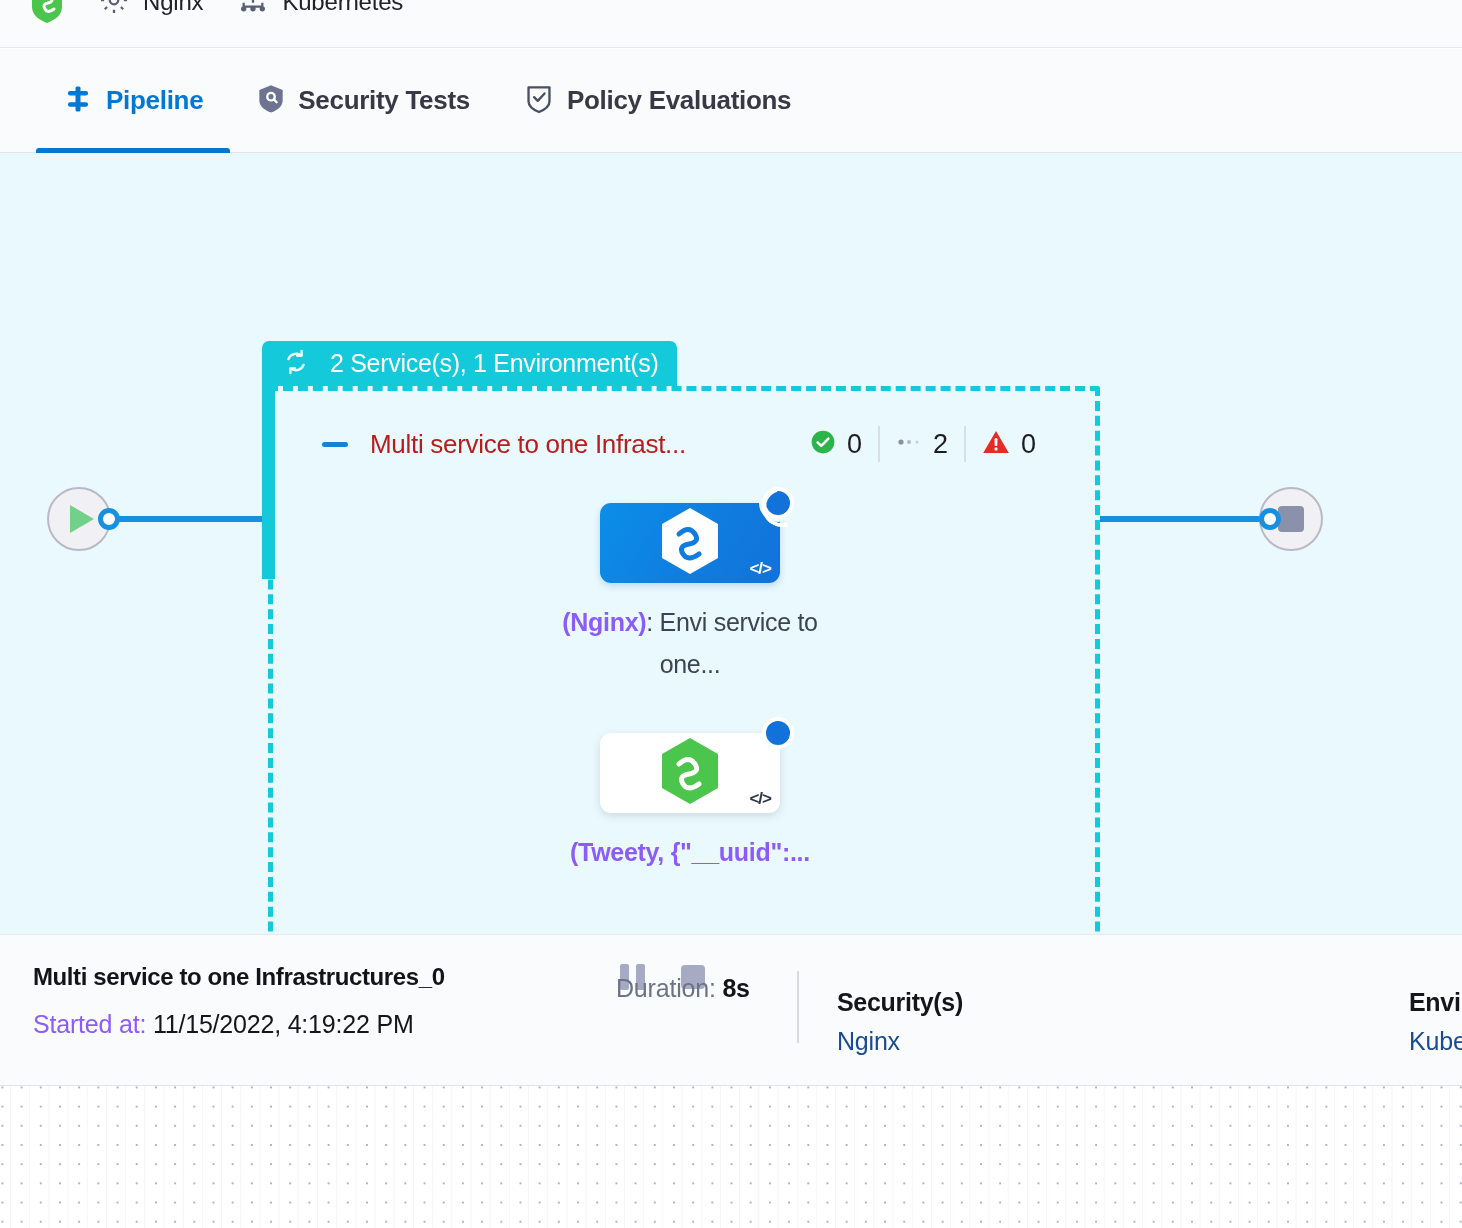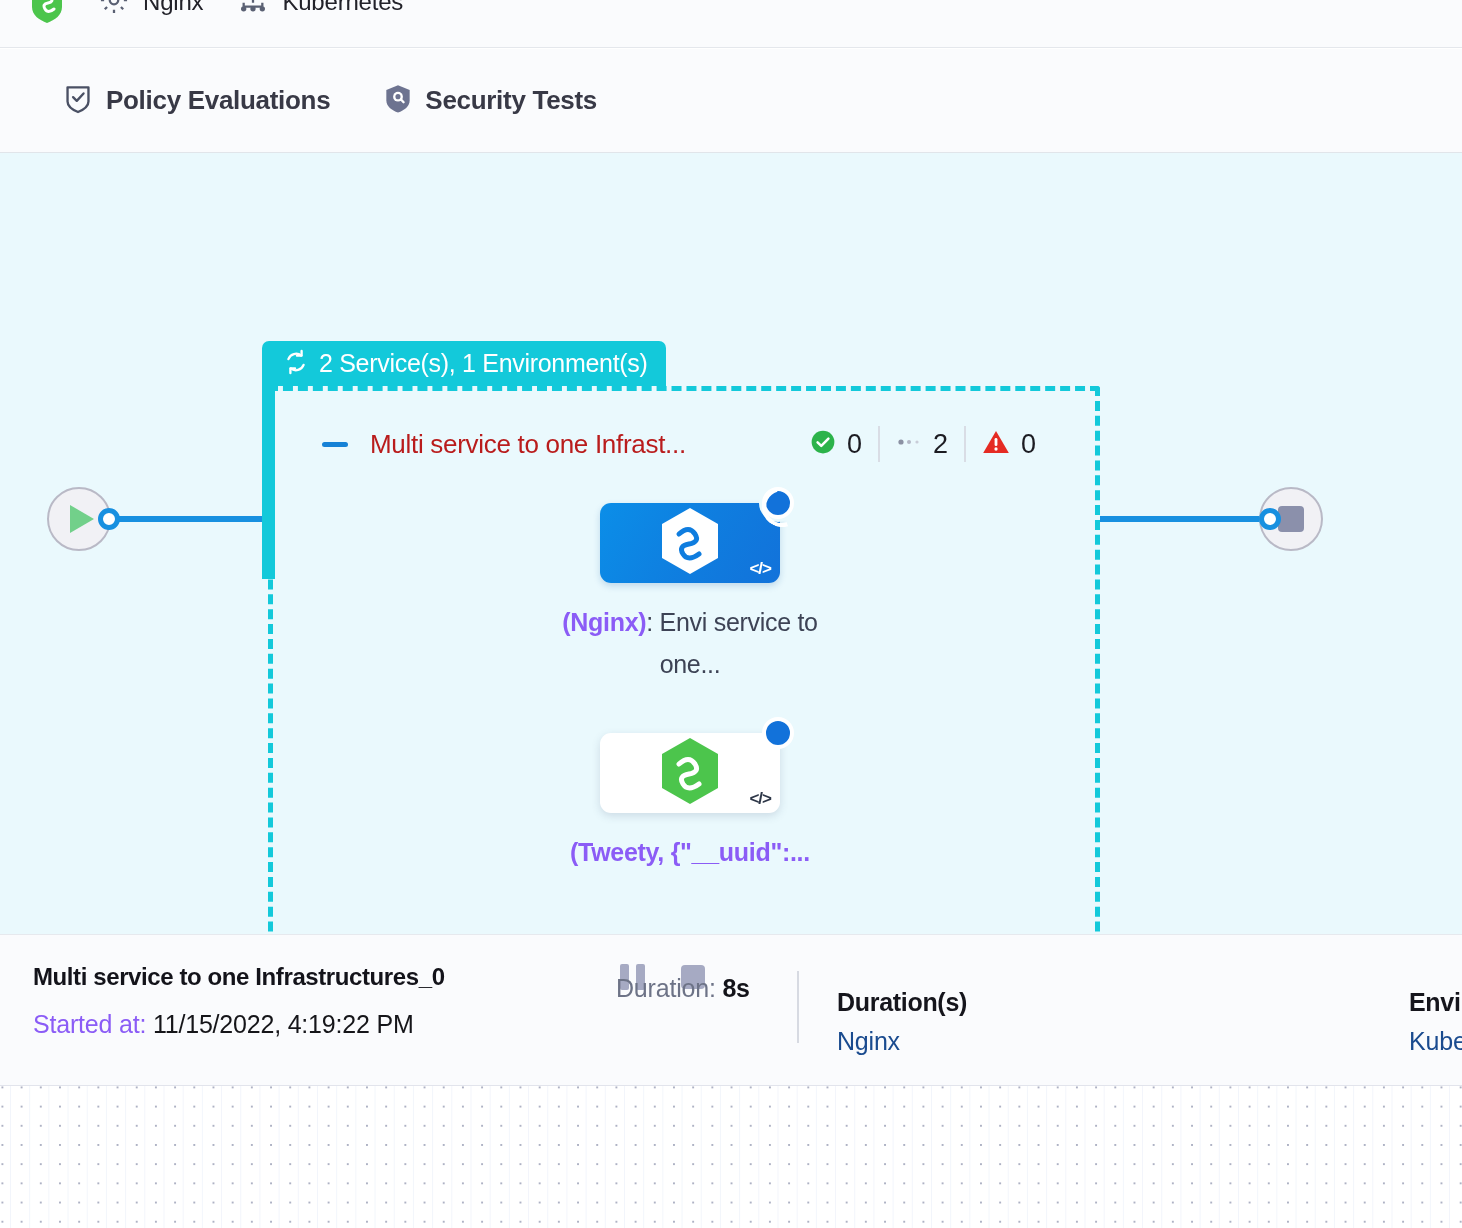--- a/index.html
+++ b/index.html
@@ -49,21 +49,21 @@
     position: absolute; left: 0; top: 153px; width: 1462px; height: 781px;
     background: #eaf9fd;
     overflow: hidden;
   }
 
   
   .group-badge {
     position: absolute; left: 262px; top: 188px;
     height: 45px; background: #13c9da;
     border-radius: 7px 7px 0 0;
-    display: flex; align-items: center; gap: 9px;
+    display: flex; align-items: center; gap: 20px;
     padding: 0 18px 0 20px;
     z-index: 4;
   }
   .group-badge-text { color: #ffffff; font-size: 25px; font-weight: 400; white-space: nowrap; letter-spacing: -0.3px; }
 
   .group-left-bar {
     position: absolute; left: 262px; top: 230px; width: 13px; height: 196px;
     background: #13c9da; z-index: 3;
   }
 
@@ -239,42 +239,52 @@
           <circle cx="12" cy="18.6" r="2" fill="#5a6073"></circle>
           <circle cx="19" cy="18.6" r="2" fill="#5a6073"></circle>
         </svg>
       </span>
       <span class="crumb-label">Kubernetes</span>
     </div>
   </div>
 
   <div class="tabbar">
 
-
-
-    <div class="tab">
-      <span>
-        <svg width="30" height="32" viewBox="0 0 24 26" fill="none" stroke="#4a5064" stroke-width="1.9" stroke-linecap="round" stroke-linejoin="round">
-          <path d="M3.5 3.5h17v11.5c0 4-4 6.7-8.5 8.6C7.5 21.7 3.5 19 3.5 15z"></path>
-          <path d="M8 11.5l3 3 5.5-6"></path>
-        </svg>
-      </span>
-      <span class="tab-label">Policy Evaluations</span>
-    </div>
+    <div class="tab active">
+      <span>
+        <svg width="30" height="30" viewBox="0 0 24 24" fill="#0278d5">
+          <rect x="10" y="2" width="4" height="20" rx="1.2"></rect>
+          <rect x="4" y="5.5" width="16" height="3.6" rx="1.6"></rect>
+          <rect x="4" y="14.5" width="16" height="3.6" rx="1.6"></rect>
+        </svg>
+      </span>
+      <span class="tab-label">Pipeline</span>
+    </div>
+
 
     <div class="tab">
       <span>
         <svg width="28" height="32" viewBox="0 0 24 26">
           <path d="M12 1.2 L22 5.2 V14 c0 5.3-4.6 8.6-10 10.6C6.6 22.6 2 19.3 2 14 V5.2 Z" fill="#6d7390"></path>
           <circle cx="12" cy="11" r="4.2" fill="#ffffff"></circle>
           <circle cx="12" cy="11" r="2.2" fill="#6d7390"></circle>
           <path d="M14.4 13.2l2.4 2.6" stroke="#ffffff" stroke-width="2" stroke-linecap="round"></path>
         </svg>
       </span>
       <span class="tab-label">Security Tests</span>
+    </div>
+
+    <div class="tab">
+      <span>
+        <svg width="30" height="32" viewBox="0 0 24 26" fill="none" stroke="#4a5064" stroke-width="1.9" stroke-linecap="round" stroke-linejoin="round">
+          <path d="M3.5 3.5h17v11.5c0 4-4 6.7-8.5 8.6C7.5 21.7 3.5 19 3.5 15z"></path>
+          <path d="M8 11.5l3 3 5.5-6"></path>
+        </svg>
+      </span>
+      <span class="tab-label">Policy Evaluations</span>
     </div>
   </div>
 
   <div class="canvas">
 
     <div class="terminal" style="left:47px; top:334px;">
       <span class="play-tri"></span>
     </div>
     <div class="port" style="left:98px; top:355px;"></div>
     <div class="wire" style="left:112px; top:363px; width:155px;"></div>
@@ -386,21 +396,21 @@
       </span>
     <span class="pb-stop"></span>
   </div>
   <div class="duration">
     <span>Duration:</span>
     <b>8s</b>
   </div>
   <div class="divider-v"></div>
 
   <div class="col" style="left:837px;">
-    <div class="col-head">Duration(s)</div>
+    <div class="col-head">Security(s)</div>
     <a class="col-link">Nginx</a>
   </div>
 
   <div class="col" style="left:1409px;">
     <div class="col-head">Envi</div>
     <a class="col-link">Kube</a>
   </div>
 
   <div class="dotgrid"></div>
 

